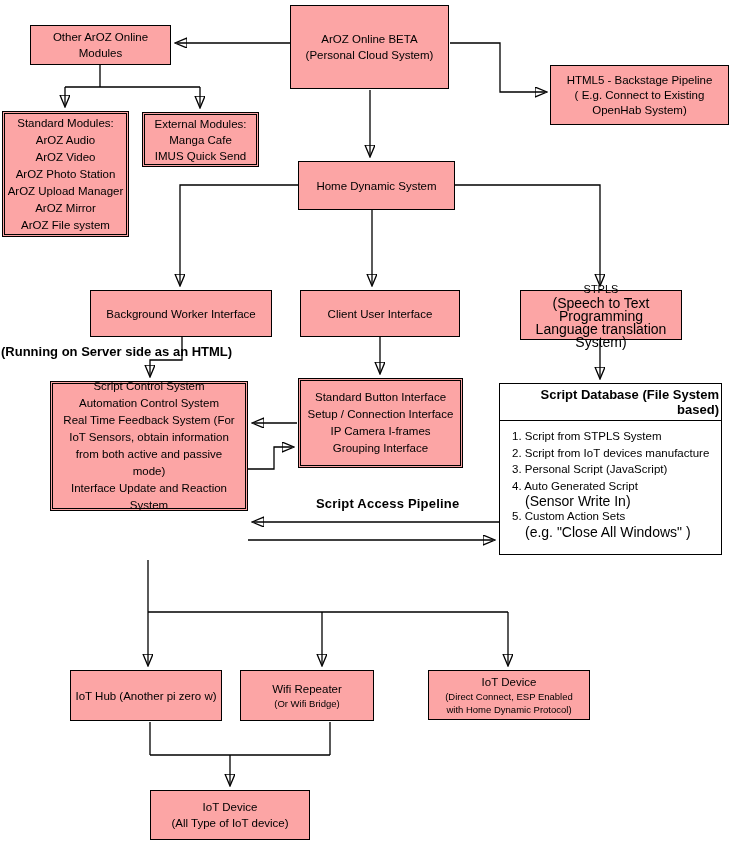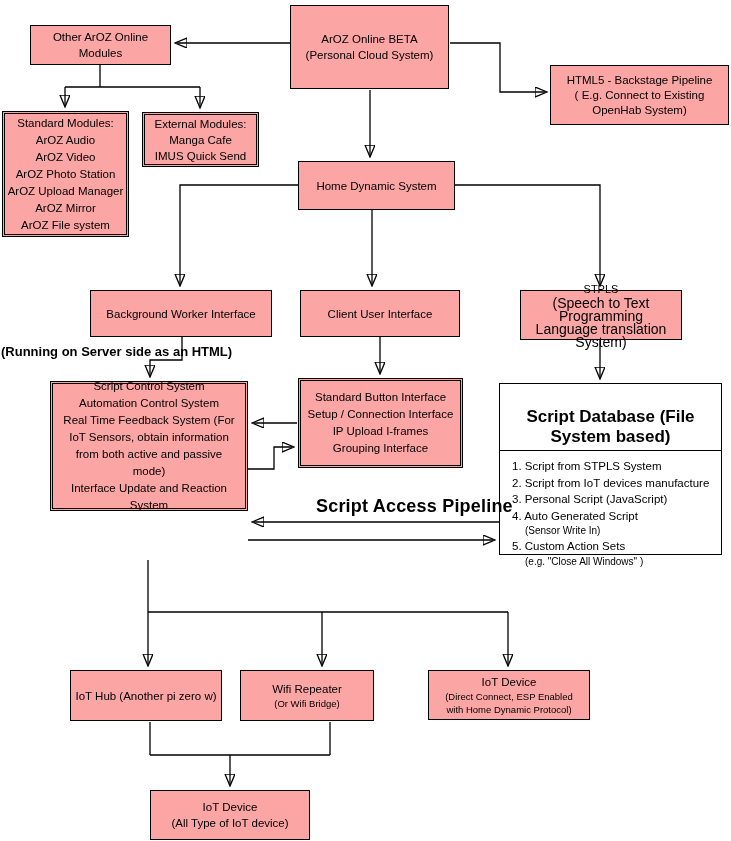--- a/index.html
+++ b/index.html
@@ -47,32 +47,31 @@
   #wifi_repeater{left:240px;top:670px;width:134px;height:51px;}
   #iot_direct{left:428px;top:670px;width:162px;height:50px;}
   #iot_all{left:150px;top:790px;width:160px;height:50px;}
   
   #script_db{
     position:absolute;left:499px;top:383px;width:223px;height:172px;
     box-sizing:border-box;border:1px solid #000;background:#fff;
     font-size:11.5px;
   }
   #script_db .hdr{
-    font-weight:bold;text-align:center;
+    font-weight:bold;text-align:right;
     padding:3px 2px;border-bottom:1px solid #000;
-    font-size:17px;
-    margin-top:20px;
+    font-size:13px;
   }
   #script_db .list{padding:7px 0 0 12px;text-align:left;}
   #script_db .item{display:block;line-height:16.5px;}
-  #script_db .subitem{display:block;font-size:10px;line-height:14px;padding-left:13px;}
+  #script_db .subitem{display:block;font-size:14px;line-height:14px;padding-left:13px;}
   
   .floatlbl{position:absolute;font-weight:bold;white-space:nowrap;}
   #running_note{left:1px;top:344px;font-size:13px;}
-  #script_access{left:316px;top:496px;font-size:18px;letter-spacing:.2px;}
+  #script_access{left:316px;top:496px;font-size:13px;letter-spacing:.2px;}
 </style>
 </head>
 <body>
 
 <div class="canvas">
 
   <svg class="wires" viewBox="0 0 731 841">
     <defs>
       <marker id="arr" markerUnits="userSpaceOnUse" markerWidth="13" markerHeight="11" refX="10" refY="5" orient="auto">
         <path d="M0,0 L12,5 L0,10 z" fill="#000" stroke="none"></path>
@@ -157,21 +156,21 @@
   <div class="node double" id="script_control">
     <span class="ln">Script Control System</span>
     <span class="ln">Automation Control System</span>
     <span class="ln">Real Time Feedback System (For IoT Sensors, obtain information from both active and passive mode)</span>
     <span class="ln">Interface Update and Reaction System</span>
   </div>
 
   <div class="node double" id="client_interfaces">
     <span class="ln">Standard Button Interface</span>
     <span class="ln">Setup / Connection Interface</span>
-    <span class="ln">IP Upload I-frames</span>
+    <span class="ln">IP Camera I-frames</span>
     <span class="ln">Grouping Interface</span>
   </div>
 
   <div id="script_db">
     <div class="hdr">Script Database (File System based)</div>
     <div class="list">
       <span class="item">1. Script from STPLS System</span>
       <span class="item">2. Script from IoT devices manufacture</span>
       <span class="item">3. Personal Script (JavaScript)</span>
       <span class="item">4. Auto Generated Script</span>

